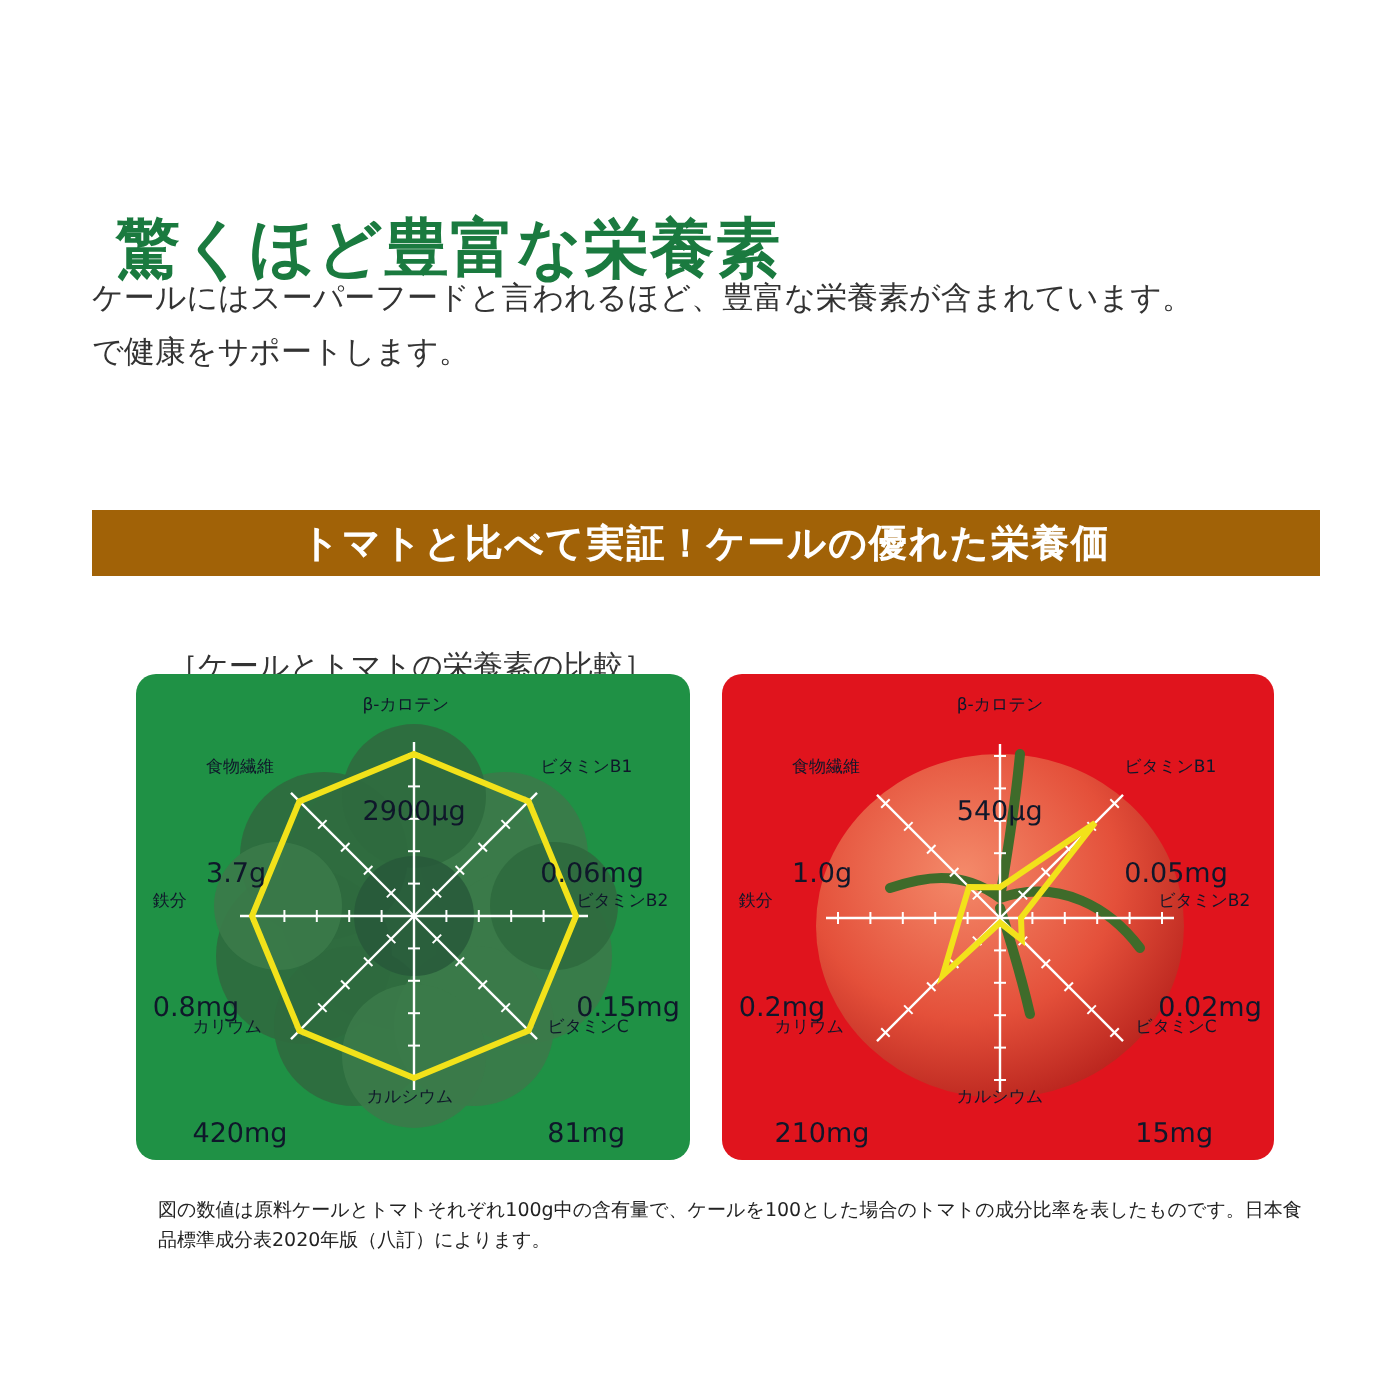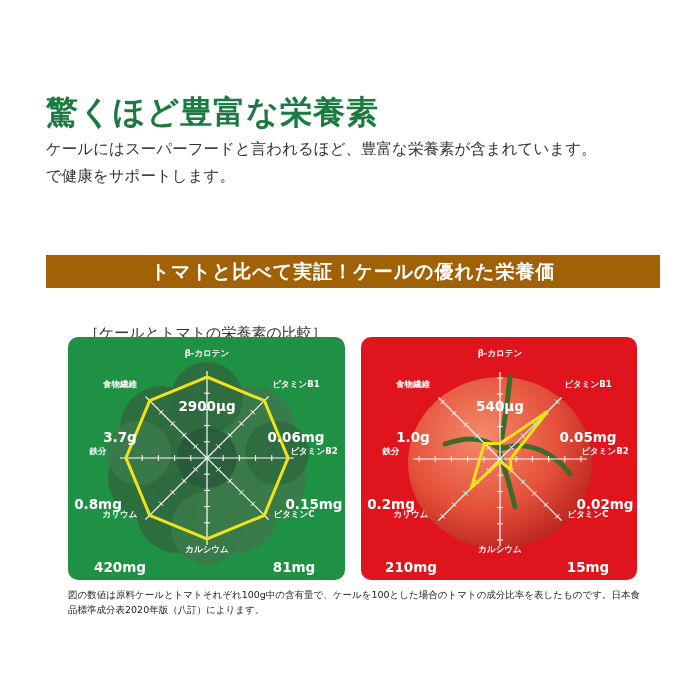--- a/index.html
+++ b/index.html
@@ -1,21 +1,21 @@
 <!DOCTYPE html>
 <html><head>
 <meta charset="utf-8">
 <style>
   html, body { margin: 0; padding: 0; }
   body {
     width: 700px; height: 700px; background: #ffffff; position: relative; overflow: hidden;
     font-family: "DejaVu Sans", "Liberation Sans", sans-serif; color: #222;
   }
   .title {
-    position: absolute; left: 46px; top: 92px; margin: 0;
+    position: absolute; left: 46px; top: 92px; margin: 12px;
     font-family: "DejaVu Serif", "Liberation Serif", serif;
     font-size: 32px; font-weight: bold; color: #1a7a3f; letter-spacing: 1px; line-height: 40px;
   }
   .intro {
     position: absolute; left: 46px; top: 136px; width: 620px; margin: 0;
     font-family: "DejaVu Serif", "Liberation Serif", serif;
     font-size: 15.5px; line-height: 27px; color: #333;
   }
   .intro span { display: block; white-space: nowrap; }
   .banner {
@@ -27,27 +27,27 @@
     position: absolute; left: 68px; top: 308px; margin: 16px;
     font-size: 15px; color: #333; font-weight: normal;
   }
   .panel {
     position: absolute; top: 337px; height: 243px; border-radius: 10px; overflow: hidden;
   }
   .panel.kale { left: 68px; width: 277px; background: #1f9145; }
   .panel.tomato { left: 361px; width: 276px; background: #e0141d; }
   .panel svg { position: absolute; left: 0; top: 0; }
   .lbl {
-    position: absolute; color: #ffffff; text-align: center; font-weight: bold; white-space: nowrap;
+    position: absolute; color: #0f172a; font-weight: normal; white-space: nowrap;
     transform: translateX(-50%);
   }
   .lbl .n { display: block; font-size: 8.5px; line-height: 11px; }
   .lbl .v { display: block; font-size: 13.5px; line-height: 15px; margin-top: 40px; }
   .footnote {
-    position: absolute; left: 68px; top: 587px; width: 580px; margin: 0;
+    position: absolute; left: 68px; top: 587px; width: 580px; margin: 11px;
     font-size: 9.5px; line-height: 15px; color: #222;
   }
 </style>
 </head>
 <body>
 
 <h1 class="title">驚くほど豊富な栄養素</h1>
 
 <p class="intro">
   <span>ケールにはスーパーフードと言われるほど、豊富な栄養素が含まれています。</span>

